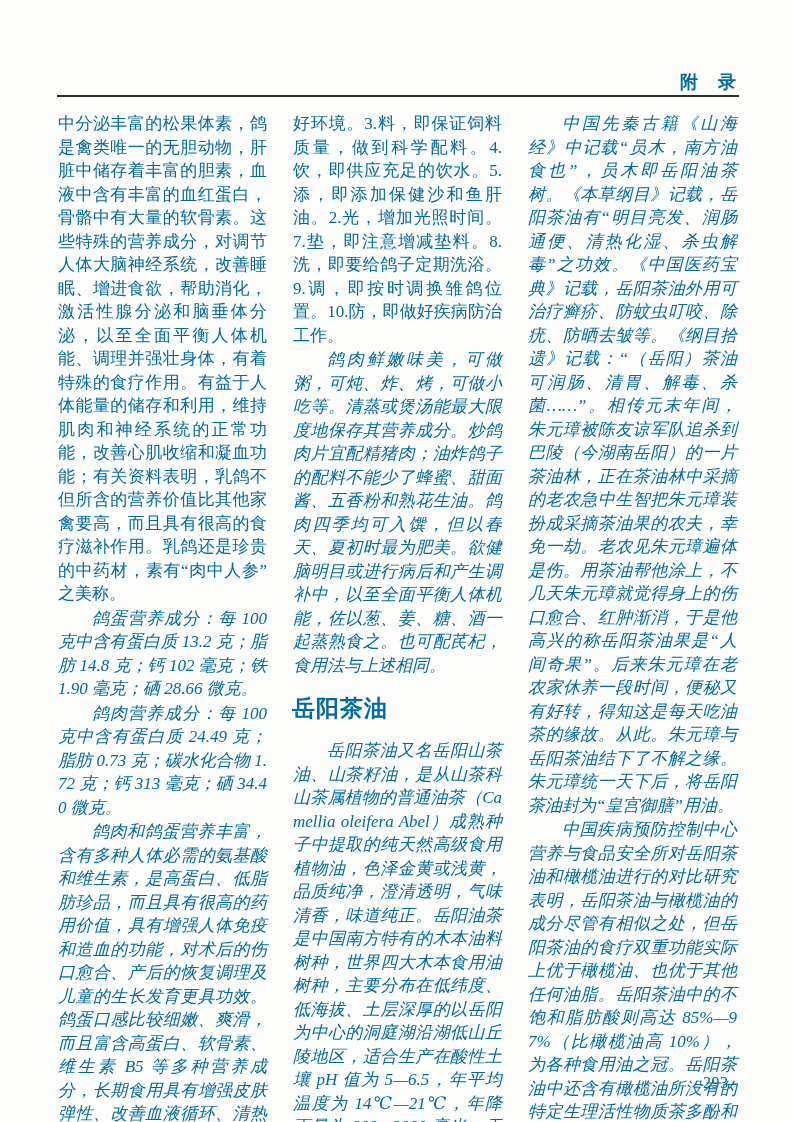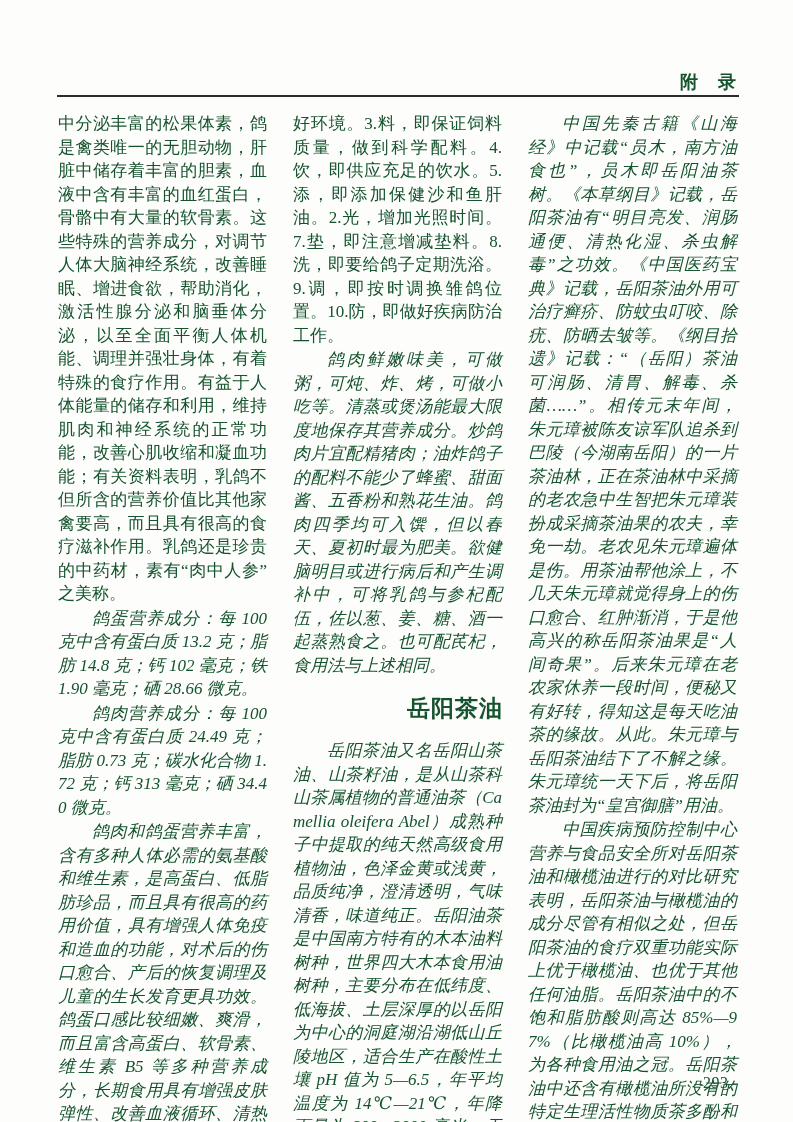--- a/index.html
+++ b/index.html
@@ -8,21 +8,21 @@
     background: #ffffff;
   }
   .page {
     position: relative;
     width: 793px;
     height: 1122px;
     margin: 0 auto;
     background: #fdfdfc;
     overflow: hidden;
     font-family: "Liberation Serif", "DejaVu Serif", serif;
-    color: #14532d;
+    color: #0369a1;
   }
   .header {
     position: absolute;
     top: 70px;
     left: 57px;
     right: 56px;
     text-align: right;
     font-size: 18px;
     font-weight: bold;
     letter-spacing: 1px;
@@ -54,21 +54,21 @@
     text-align: justify;
     text-justify: inter-ideograph;
     word-break: break-all;
   }
   .para.indent {
     text-indent: 2em;
     font-style: italic;
   }
   .section-heading {
     margin: 16px 0 15px 0;
-    text-align: right;
+    text-align: left;
     font-size: 23px;
     font-weight: bold;
     letter-spacing: 1px;
   }
   .page-number {
     position: absolute;
     top: 1074px;
     right: 56px;
     font-size: 16px;
     letter-spacing: 0.5px;
@@ -90,21 +90,21 @@
     <div class="col">
       <p class="para">中分泌丰富的松果体素，鸽是禽类唯一的无胆动物，肝脏中储存着丰富的胆素，血液中含有丰富的血红蛋白，骨骼中有大量的软骨素。这些特殊的营养成分，对调节人体大脑神经系统，改善睡眠、增进食欲，帮助消化，激活性腺分泌和脑垂体分泌，以至全面平衡人体机能、调理并强壮身体，有着特殊的食疗作用。有益于人体能量的储存和利用，维持肌肉和神经系统的正常功能，改善心肌收缩和凝血功能；有关资料表明，乳鸽不但所含的营养价值比其他家禽要高，而且具有很高的食疗滋补作用。乳鸽还是珍贵的中药材，素有“肉中人参”之美称。</p>
       <p class="para indent">鸽蛋营养成分：每 100 克中含有蛋白质 13.2 克；脂肪 14.8 克；钙 102 毫克；铁 1.90 毫克；硒 28.66 微克。</p>
       <p class="para indent">鸽肉营养成分：每 100 克中含有蛋白质 24.49 克；脂肪 0.73 克；碳水化合物 1.72 克；钙 313 毫克；硒 34.40 微克。</p>
       <p class="para indent">鸽肉和鸽蛋营养丰富，含有多种人体必需的氨基酸和维生素，是高蛋白、低脂肪珍品，而且具有很高的药用价值，具有增强人体免疫和造血的功能，对术后的伤口愈合、产后的恢复调理及儿童的生长发育更具功效。鸽蛋口感比较细嫩、爽滑，而且富含高蛋白、软骨素、维生素 B5 等多种营养成分，长期食用具有增强皮肤弹性、改善血液循环、清热解毒等功效。</p>
 
     </div>
 
     <div class="col">
       <p class="para">好环境。3.料，即保证饲料质量，做到科学配料。4.饮，即供应充足的饮水。5.添，即添加保健沙和鱼肝油。2.光，增加光照时间。7.垫，即注意增减垫料。8.洗，即要给鸽子定期洗浴。9.调，即按时调换雏鸽位置。10.防，即做好疾病防治工作。</p>
-      <p class="para indent">鸽肉鲜嫩味美，可做粥，可炖、炸、烤，可做小吃等。清蒸或煲汤能最大限度地保存其营养成分。炒鸽肉片宜配精猪肉；油炸鸽子的配料不能少了蜂蜜、甜面酱、五香粉和熟花生油。鸽肉四季均可入馔，但以春天、夏初时最为肥美。欲健脑明目或进行病后和产生调补中，可将乳鸽与参杞配伍，佐以葱、姜、糖、酒一起蒸熟食之。也可配芪杞，食用法与上述相同。</p>
+      <p class="para indent">鸽肉鲜嫩味美，可做粥，可炖、炸、烤，可做小吃等。清蒸或煲汤能最大限度地保存其营养成分。炒鸽肉片宜配精猪肉；油炸鸽子的配料不能少了蜂蜜、甜面酱、五香粉和熟花生油。鸽肉四季均可入馔，但以春天、夏初时最为肥美。欲健脑明目或进行病后和产生调补中，以至全面平衡人体机能，佐以葱、姜、糖、酒一起蒸熟食之。也可配芪杞，食用法与上述相同。</p>
       <h2 class="section-heading">岳阳茶油</h2>
       <p class="para indent">岳阳茶油又名岳阳山茶油、山茶籽油，是从山茶科山茶属植物的普通油茶（Camellia oleifera Abel）成熟种子中提取的纯天然高级食用植物油，色泽金黄或浅黄，品质纯净，澄清透明，气味清香，味道纯正。岳阳油茶是中国南方特有的木本油料树种，世界四大木本食用油树种，主要分布在低纬度、低海拔、土层深厚的以岳阳为中心的洞庭湖沿湖低山丘陵地区，适合生产在酸性土壤 pH 值为 5—6.5，年平均温度为 14℃—21℃，年降雨量为 800—2000 毫米，无霜期为 200—360 天，海拔 300 米以下，极端低温-17℃，积温为 4250℃—7000℃。</p>
     </div>
 
     <div class="col">
       <p class="para indent">中国先秦古籍《山海经》中记载“员木，南方油食也”，员木即岳阳油茶树。《本草纲目》记载，岳阳茶油有“明目亮发、润肠通便、清热化湿、杀虫解毒”之功效。《中国医药宝典》记载，岳阳茶油外用可治疗癣疥、防蚊虫叮咬、除疣、防晒去皱等。《纲目拾遗》记载：“（岳阳）茶油可润肠、清胃、解毒、杀菌……”。相传元末年间，朱元璋被陈友谅军队追杀到巴陵（今湖南岳阳）的一片茶油林，正在茶油林中采摘的老农急中生智把朱元璋装扮成采摘茶油果的农夫，幸免一劫。老农见朱元璋遍体是伤。用茶油帮他涂上，不几天朱元璋就觉得身上的伤口愈合、红肿渐消，于是他高兴的称岳阳茶油果是“人间奇果”。后来朱元璋在老农家休养一段时间，便秘又有好转，得知这是每天吃油茶的缘故。从此。朱元璋与岳阳茶油结下了不解之缘。朱元璋统一天下后，将岳阳茶油封为“皇宫御膳”用油。</p>
       <p class="para indent">中国疾病预防控制中心营养与食品安全所对岳阳茶油和橄榄油进行的对比研究表明，岳阳茶油与橄榄油的成分尽管有相似之处，但岳阳茶油的食疗双重功能实际上优于橄榄油、也优于其他任何油脂。岳阳茶油中的不饱和脂肪酸则高达 85%—97%（比橄榄油高 10%），为各种食用油之冠。岳阳茶油中还含有橄榄油所没有的特定生理活性物质茶多酚和山茶甙，能有效改善心脑血管疾病、降低胆固醇和空腹血糖、抑止甘油三酯的升高，对抑制癌细胞也有明显的功效。同时，茶油的分子</p>
     </div>
 
   </div>

